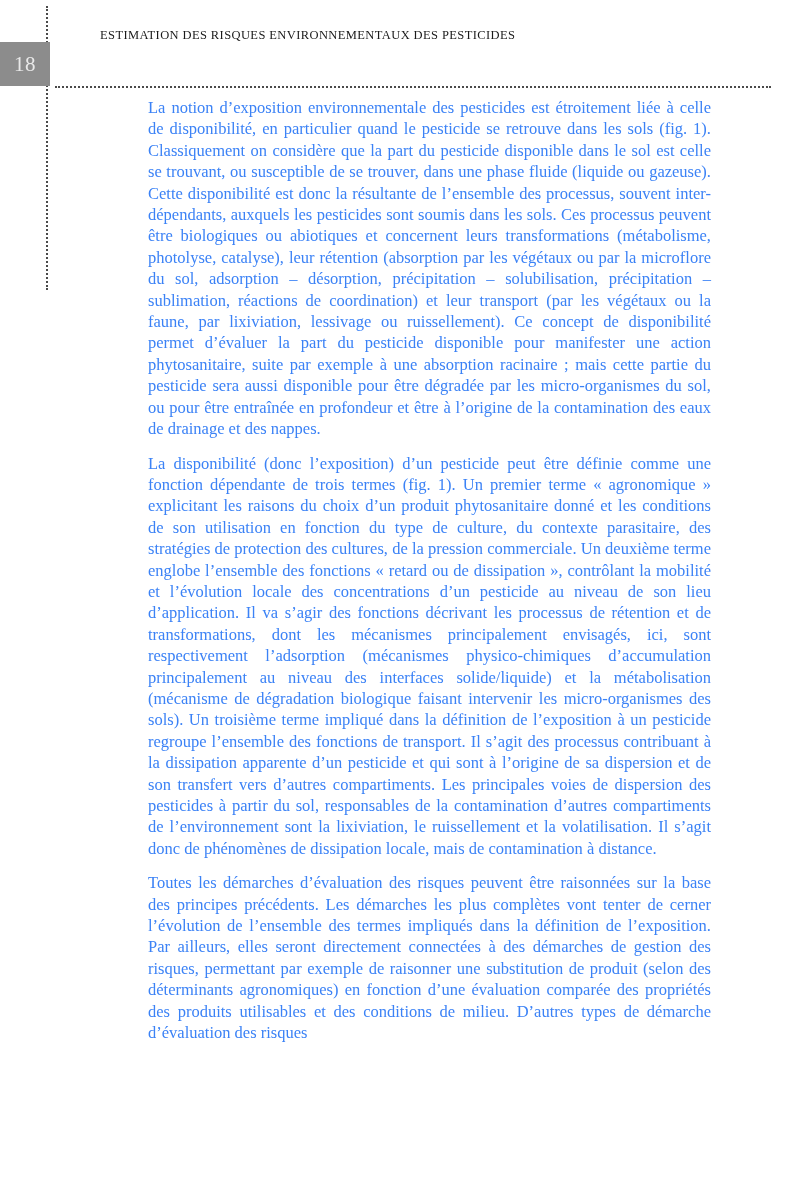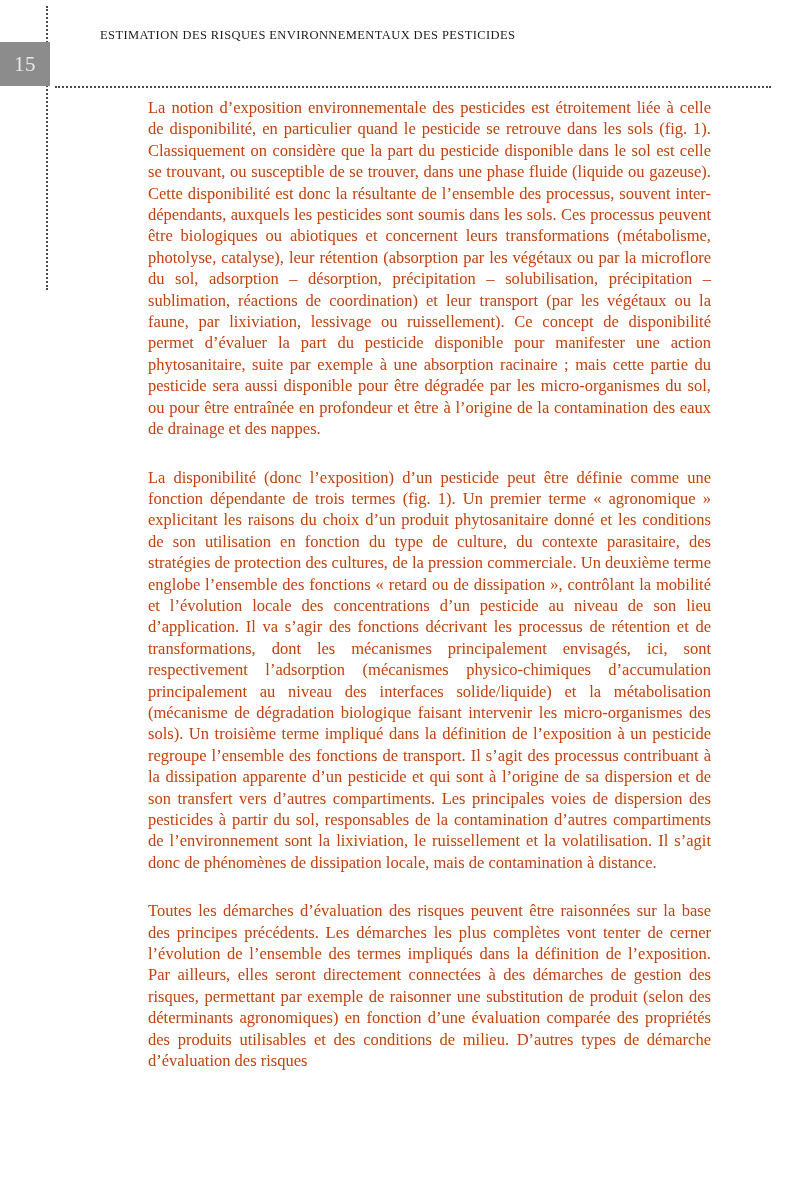--- a/index.html
+++ b/index.html
@@ -60,41 +60,41 @@
     top: 86px;
     width: 716px;
     height: 0;
     border-top: 2px dotted #4a4a4a;
   }
   .body-text {
     position: absolute;
     left: 148px;
     top: 97px;
     width: 563px;
-    color: #c2410c;
+    color: #3b82f6;
     font-size: 16.5px;
     line-height: 21.4px;
     text-align: justify;
   }
   .body-text p {
     margin: 0;
   }
   .body-text p + p {
-    margin-top: 27px;
+    margin-top: 13px;
   }
 </style>
 </head>
 <body>
 
 <div class="page">
 
   <div class="margin-rule-v"></div>
 
   <div class="page-number-box">
-    <span>15</span>
+    <span>18</span>
   </div>
 
   <div class="running-header">ESTIMATION DES RISQUES ENVIRONNEMENTAUX DES PESTICIDES</div>
 
   <div class="header-rule"></div>
 
   <div class="body-text">
     <p>La notion d’exposition environnementale des pesticides est étroitement liée à celle de disponibilité, en particulier quand le pesticide se retrouve dans les sols (fig. 1). Classiquement on considère que la part du pesticide disponible dans le sol est celle se trouvant, ou susceptible de se trouver, dans une phase fluide (liquide ou gazeuse). Cette disponibilité est donc la résultante de l’ensemble des processus, souvent inter-dépendants, auxquels les pesticides sont soumis dans les sols. Ces processus peuvent être biologiques ou abiotiques et concernent leurs transformations (métabolisme, photolyse, catalyse), leur rétention (absorption par les végétaux ou par la microflore du sol, adsorption – désorption, précipitation – solubilisation, précipitation – sublimation, réactions de coordination) et leur transport (par les végétaux ou la faune, par lixiviation, lessivage ou ruissellement). Ce concept de disponibilité permet d’évaluer la part du pesticide disponible pour manifester une action phytosanitaire, suite par exemple à une absorption racinaire ; mais cette partie du pesticide sera aussi disponible pour être dégradée par les micro-organismes du sol, ou pour être entraînée en profondeur et être à l’origine de la contamination des eaux de drainage et des nappes.</p>
     <p>La disponibilité (donc l’exposition) d’un pesticide peut être définie comme une fonction dépendante de trois termes (fig. 1). Un premier terme « agronomique » explicitant les raisons du choix d’un produit phytosanitaire donné et les conditions de son utilisation en fonction du type de culture, du contexte parasitaire, des stratégies de protection des cultures, de la pression commerciale. Un deuxième terme englobe l’ensemble des fonctions « retard ou de dissipation », contrôlant la mobilité et l’évolution locale des concentrations d’un pesticide au niveau de son lieu d’application. Il va s’agir des fonctions décrivant les processus de rétention et de transformations, dont les mécanismes principalement envisagés, ici, sont respectivement l’adsorption (mécanismes physico-chimiques d’accumulation principalement au niveau des interfaces solide/liquide) et la métabolisation (mécanisme de dégradation biologique faisant intervenir les micro-organismes des sols). Un troisième terme impliqué dans la définition de l’exposition à un pesticide regroupe l’ensemble des fonctions de transport. Il s’agit des processus contribuant à la dissipation apparente d’un pesticide et qui sont à l’origine de sa dispersion et de son transfert vers d’autres compartiments. Les principales voies de dispersion des pesticides à partir du sol, responsables de la contamination d’autres compartiments de l’environnement sont la lixiviation, le ruissellement et la volatilisation. Il s’agit donc de phénomènes de dissipation locale, mais de contamination à distance.</p>
     <p>Toutes les démarches d’évaluation des risques peuvent être raisonnées sur la base des principes précédents. Les démarches les plus complètes vont tenter de cerner l’évolution de l’ensemble des termes impliqués dans la définition de l’exposition. Par ailleurs, elles seront directement connectées à des démarches de gestion des risques, permettant par exemple de raisonner une substitution de produit (selon des déterminants agronomiques) en fonction d’une évaluation comparée des propriétés des produits utilisables et des conditions de milieu. D’autres types de démarche d’évaluation des risques</p>

